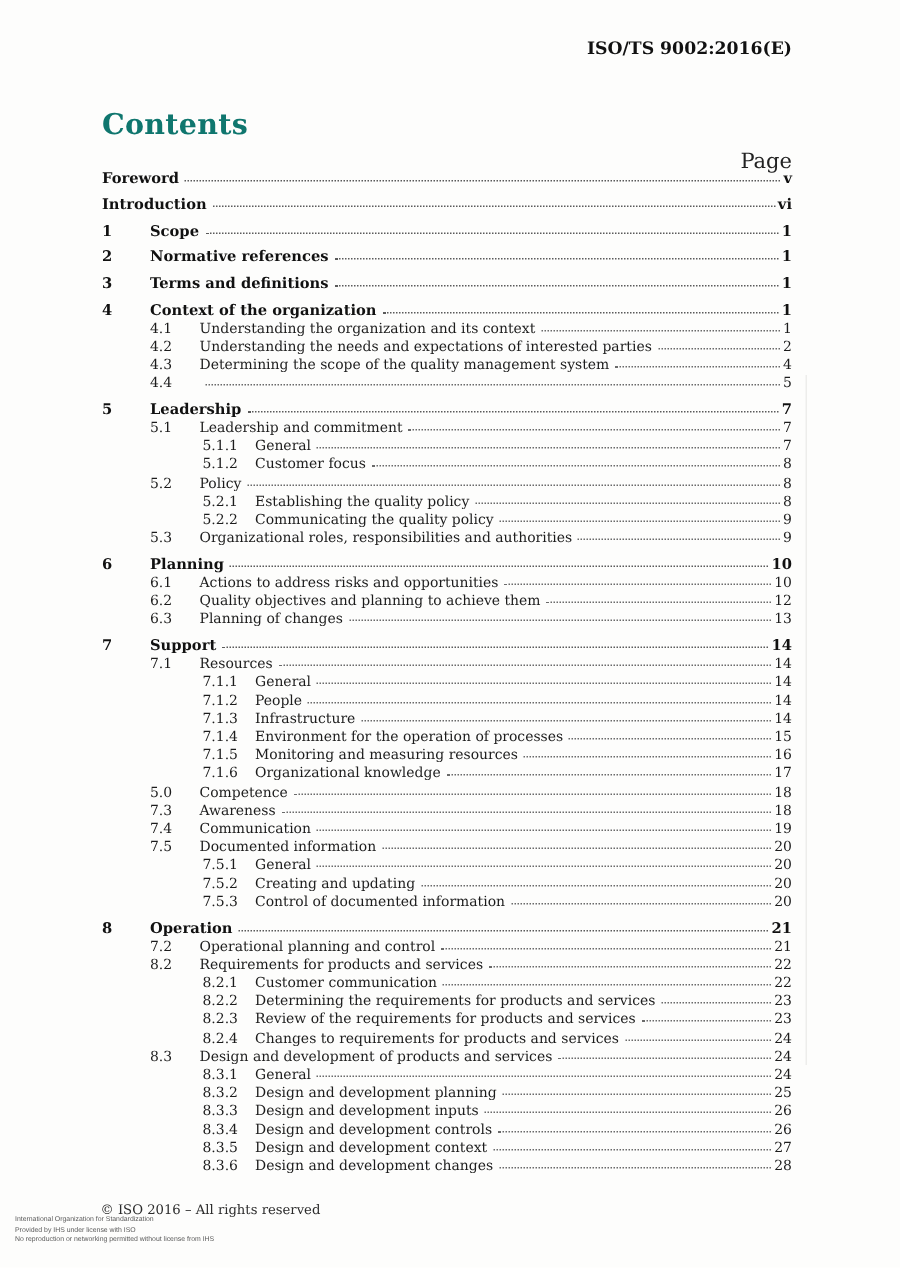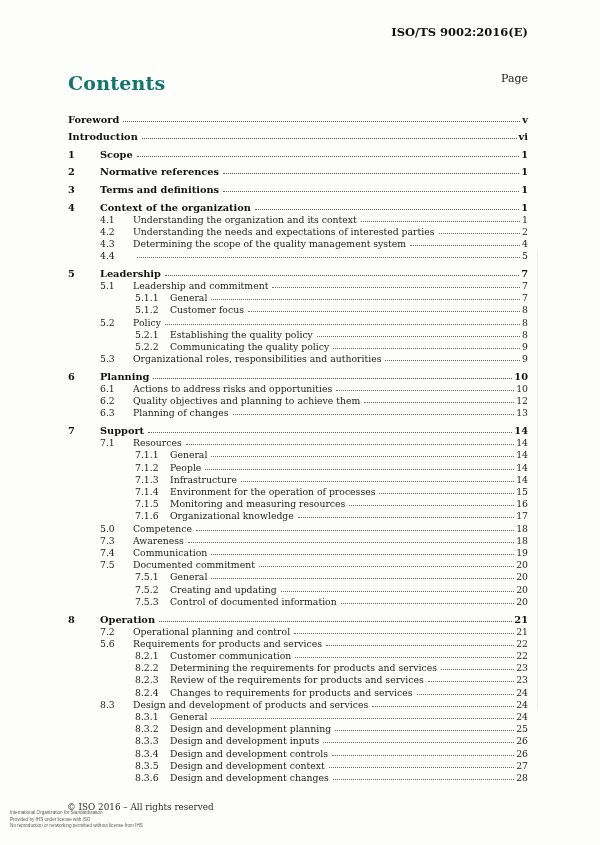--- a/index.html
+++ b/index.html
@@ -16,22 +16,22 @@
   .doc-code {
     position: absolute; top: 25px; right: 72px;
     font-size: 11.5px; font-weight: bold; color: #111;
   }
   .contents-title {
     position: absolute; top: 72px; left: 68px;
     font-size: 19px; font-weight: bold; color: #0f766e;
     letter-spacing: 0.2px;
   }
   .page-label {
-    position: absolute; top: 72px; right: 72px;
-    font-size: 11px; color: #222;
+    position: absolute; top: 100px; right: 72px;
+    font-size: 14px; color: #222;
   }
 
   .toc { position: absolute; left: 68px; right: 72px; top: 108px; }
 
   .toc-row {
     display: flex; align-items: baseline;
     font-size: 9.3px; line-height: 12.2px;
     white-space: nowrap; color: #1c1c1c;
   }
   .toc-row.main {
@@ -276,21 +276,21 @@
       <span class="page-num">18</span>
     </div>
       <div class="toc-row lvl2">
       <span class="num">7.4</span>
       <span class="ttl">Communication</span>
       <span class="leader"></span>
       <span class="page-num">19</span>
     </div>
       <div class="toc-row lvl2">
       <span class="num">7.5</span>
-      <span class="ttl">Documented commitment</span>
+      <span class="ttl">Documented information</span>
       <span class="leader"></span>
       <span class="page-num">20</span>
     </div>
       <div class="toc-row lvl3">
       <span class="num">7.5.1</span>
       <span class="ttl">General</span>
       <span class="leader"></span>
       <span class="page-num">20</span>
     </div>
       <div class="toc-row lvl3">
@@ -311,21 +311,21 @@
       <span class="leader"></span>
       <span class="page-num">21</span>
     </div>
       <div class="toc-row lvl2">
       <span class="num">7.2</span>
       <span class="ttl">Operational planning and control</span>
       <span class="leader"></span>
       <span class="page-num">21</span>
     </div>
       <div class="toc-row lvl2">
-      <span class="num">5.6</span>
+      <span class="num">8.2</span>
       <span class="ttl">Requirements for products and services</span>
       <span class="leader"></span>
       <span class="page-num">22</span>
     </div>
       <div class="toc-row lvl3">
       <span class="num">8.2.1</span>
       <span class="ttl">Customer communication</span>
       <span class="leader"></span>
       <span class="page-num">22</span>
     </div>

